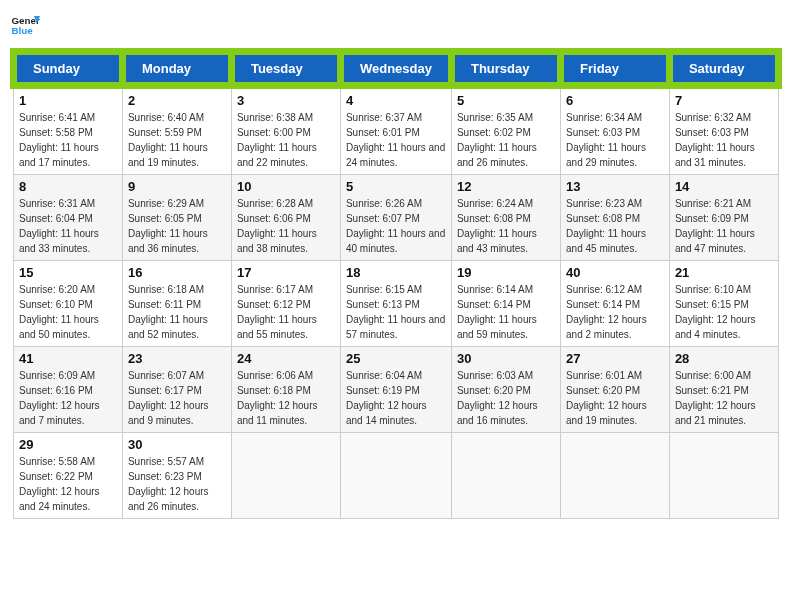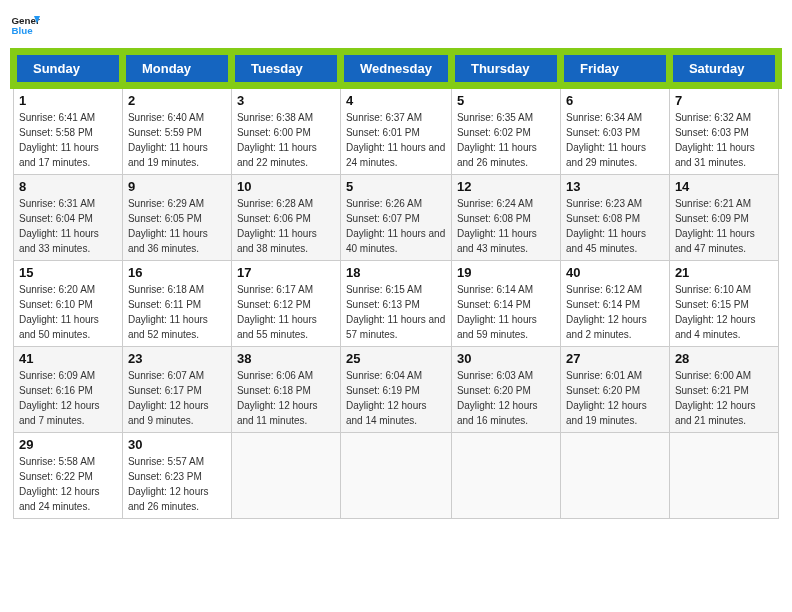--- a/index.html
+++ b/index.html
@@ -295,21 +295,21 @@
       </td>
         <td>
         <span class="day-num">23</span>
         <span class="day-info">
           Sunrise: 6:07 AM<br>
           Sunset: 6:17 PM<br>
           Daylight: 12 hours and 9 minutes.
         </span>
       </td>
         <td>
-        <span class="day-num">38</span>
+        <span class="day-num">24</span>
         <span class="day-info">
           Sunrise: 6:06 AM<br>
           Sunset: 6:18 PM<br>
           Daylight: 12 hours and 11 minutes.
         </span>
       </td>
         <td>
         <span class="day-num">25</span>
         <span class="day-info">
           Sunrise: 6:04 AM<br>

